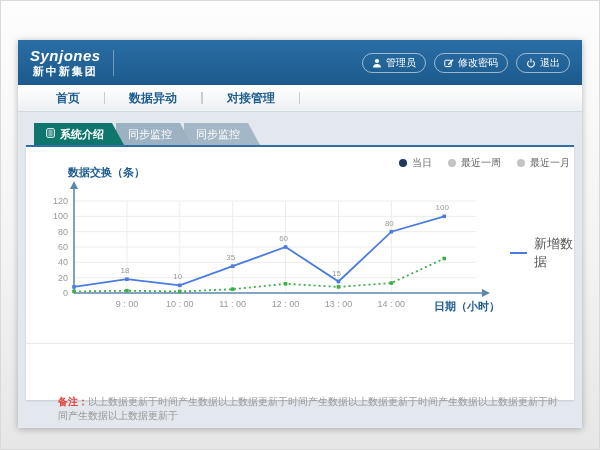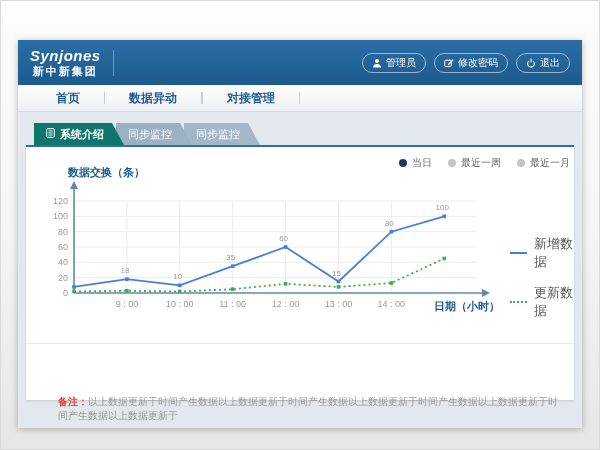--- a/index.html
+++ b/index.html
@@ -204,24 +204,20 @@
             <rect x="404.46315789473687" y="75.7" width="3.6" height="3.6" fill="#3fae49"></rect>
           </svg>
 
         <div class="xlabel">日期（小时）</div>
 
         <div class="legend">
           <div class="lgd-item">
             <span class="lgd-line solid"></span>
             <span>新增数据</span>
           </div>
-          <div class="lgd-item">
-            <span class="lgd-line dotted"></span>
-            <span>更新数据</span>
-          </div>
         </div>
 
         <div class="note-divider"></div>
         <div class="note">
           <b>备注：</b><span>以上数据更新于时间产生数据以上数据更新于时间产生数据以上数据更新于时间产生数据以上数据更新于时间产生数据以上数据更新于</span>
         </div>
       </div>
     </div>
 
   </div>

